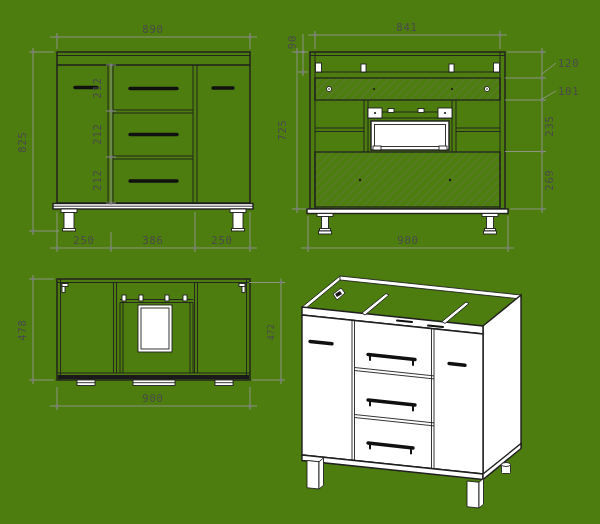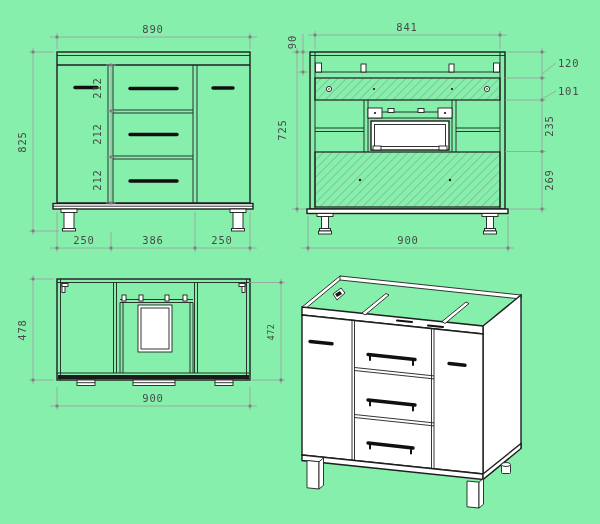--- a/index.html
+++ b/index.html
@@ -1,16 +1,16 @@
 <!DOCTYPE html>
 <html><head>
 <meta charset="utf-8">
 <style>
   html,body{margin:0;padding:0;background:#fff;}
-  #canvas{position:relative;width:600px;height:524px;background:#86efac;overflow:hidden;
+  #canvas{position:relative;width:600px;height:524px;background:#4d7c0f;overflow:hidden;
           font-family:"DejaVu Sans Mono", monospace;}
   svg{position:absolute;left:0;top:0;}
   .k  {stroke:#1f1f1f;stroke-width:1.4;fill:none;}
   .k2 {stroke:#1f1f1f;stroke-width:0.9;fill:none;}
   .kf {stroke:#1f1f1f;stroke-width:1.4;fill:#ffffff;}
   .kf2{stroke:#1f1f1f;stroke-width:0.9;fill:#ffffff;}
   .hatchrect{stroke:#1f1f1f;stroke-width:1.2;fill:url(#hatch);}
   .hnd{stroke:#101010;stroke-width:3.4;stroke-linecap:round;fill:none;}
   .hnd2{stroke:#101010;stroke-width:2;stroke-linecap:round;fill:none;}
   .dim{stroke:#9c9c9c;stroke-width:0.8;fill:none;}

